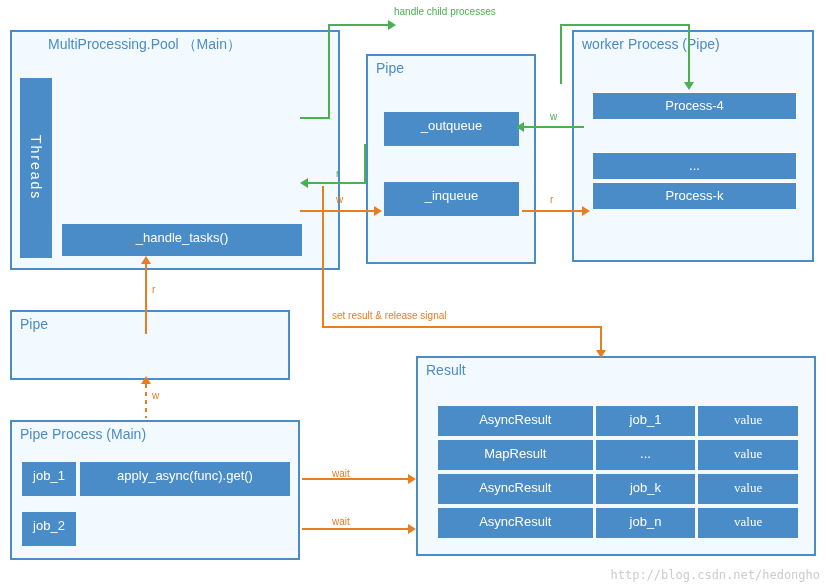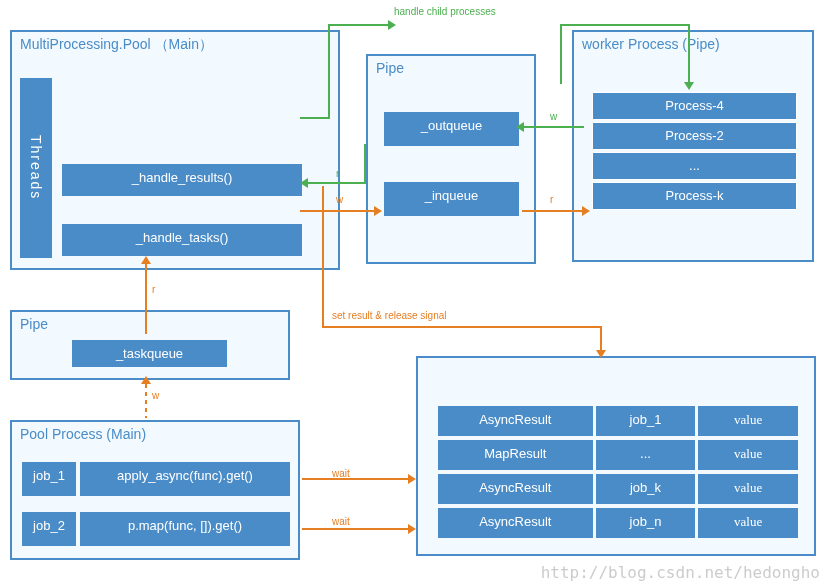--- a/index.html
+++ b/index.html
@@ -36,21 +36,21 @@
     text-align: center;
     padding: 6px 4px;
     font-size: 14px;
     letter-spacing: 2px;
     display: flex;
     align-items: center;
     justify-content: center;
   }
 
   
-  #mpool { left: 10px; top: 30px; width: 330px; height: 240px; }
+  #mpool { left: 10px; top: 30px; width: 330px; height: 240px; padding-left: 28px; }
   #mpool .threads-bar { position: absolute; left: 8px; top: 46px; width: 32px; height: 180px; }
   #mpool .thread-row { position: absolute; left: 50px; width: 240px; height: 32px; }
 
   
   #pipe-top { left: 366px; top: 54px; width: 170px; height: 210px; }
   #pipe-top .node { position: absolute; left: 16px; width: 135px; height: 34px; }
 
   
   #worker { left: 572px; top: 30px; width: 242px; height: 232px; }
   #worker .row { position: absolute; left: 18px; width: 205px; height: 28px; background:#4a8cc7; color:#fff; text-align:center; padding-top:5px; border:1px solid #fff; }
@@ -84,64 +84,61 @@
     content:''; position:absolute; width:0; height:0;
   }
   .arrow-r-o::after { right:-8px; top:-4px; border-left:8px solid #e67e22; border-top:5px solid transparent; border-bottom:5px solid transparent;}
   .arrow-u-o::after { top:-8px; left:-4px; border-bottom:8px solid #e67e22; border-left:5px solid transparent; border-right:5px solid transparent;}
   .arrow-d-o::after { bottom:-8px; left:-4px; border-top:8px solid #e67e22; border-left:5px solid transparent; border-right:5px solid transparent;}
   .arrow-r-g::after { right:-8px; top:-4px; border-left:8px solid #4caf50; border-top:5px solid transparent; border-bottom:5px solid transparent;}
   .arrow-l-g::after { left:-8px; top:-4px; border-right:8px solid #4caf50; border-top:5px solid transparent; border-bottom:5px solid transparent;}
   .arrow-d-g::after { bottom:-8px; left:-4px; border-top:8px solid #4caf50; border-left:5px solid transparent; border-right:5px solid transparent;}
   .dash-v { width:2px; background-image: linear-gradient(#e67e22 50%, transparent 50%); background-size: 2px 8px; }
 
-  .watermark { position:absolute; right:6px; bottom:4px; color:#ccc; font-size:16px; font-family: monospace;}
+  .watermark { position:absolute; right:6px; bottom:4px; color:#ccc; font-size:12px; font-family: monospace;}
 </style>
 </head>
 <body>
 
 <div class="container" id="mpool">
   <div class="container-title">MultiProcessing.Pool （Main）</div>
   <div class="threads-bar">Threads</div>
-  <div class="node thread-row" style="top:132px">_handle_results()</div>
   <div class="node thread-row" style="top:192px">_handle_tasks()</div>
 </div>
 
 <div class="container" id="pipe-top">
   <div class="container-title">Pipe</div>
   <div class="node" style="top:56px">_outqueue</div>
   <div class="node" style="top:126px">_inqueue</div>
 </div>
 
 <div class="container" id="worker">
   <div class="container-title">worker Process (Pipe)</div>
   <div class="row" style="top:60px">Process-4</div>
-  <div class="row" style="top:90px">Process-2</div>
   <div class="row" style="top:120px">...</div>
   <div class="row" style="top:150px">Process-k</div>
 </div>
 
 <div class="container" id="pipe-left">
   <div class="container-title">Pipe</div>
-  <div class="node" style="position:absolute; left:60px; top:28px; width:155px;">_taskqueue</div>
 </div>
 
 <div class="container" id="userproc">
-  <div class="container-title">Pool Process (Main)</div>
+  <div class="container-title">Pipe Process (Main)</div>
   <div class="user-row" style="top:40px">
     <div class="node c1">job_1</div>
     <div class="node c2">apply_async(func).get()</div>
   </div>
   <div class="user-row" style="top:90px">
     <div class="node c1">job_2</div>
-    <div class="node c2">p.map(func, []).get()</div>
   </div>
 </div>
 
 <div class="container" id="result">
+  <div class="container-title">Result</div>
   <div class="res-row" style="top:48px">
     <div class="node c1">AsyncResult</div>
     <div class="node c2">job_1</div>
     <div class="node c3">value</div>
   </div>
   <div class="res-row" style="top:82px">
     <div class="node c1">MapResult</div>
     <div class="node c2">...</div>
     <div class="node c3">value</div>
   </div>

